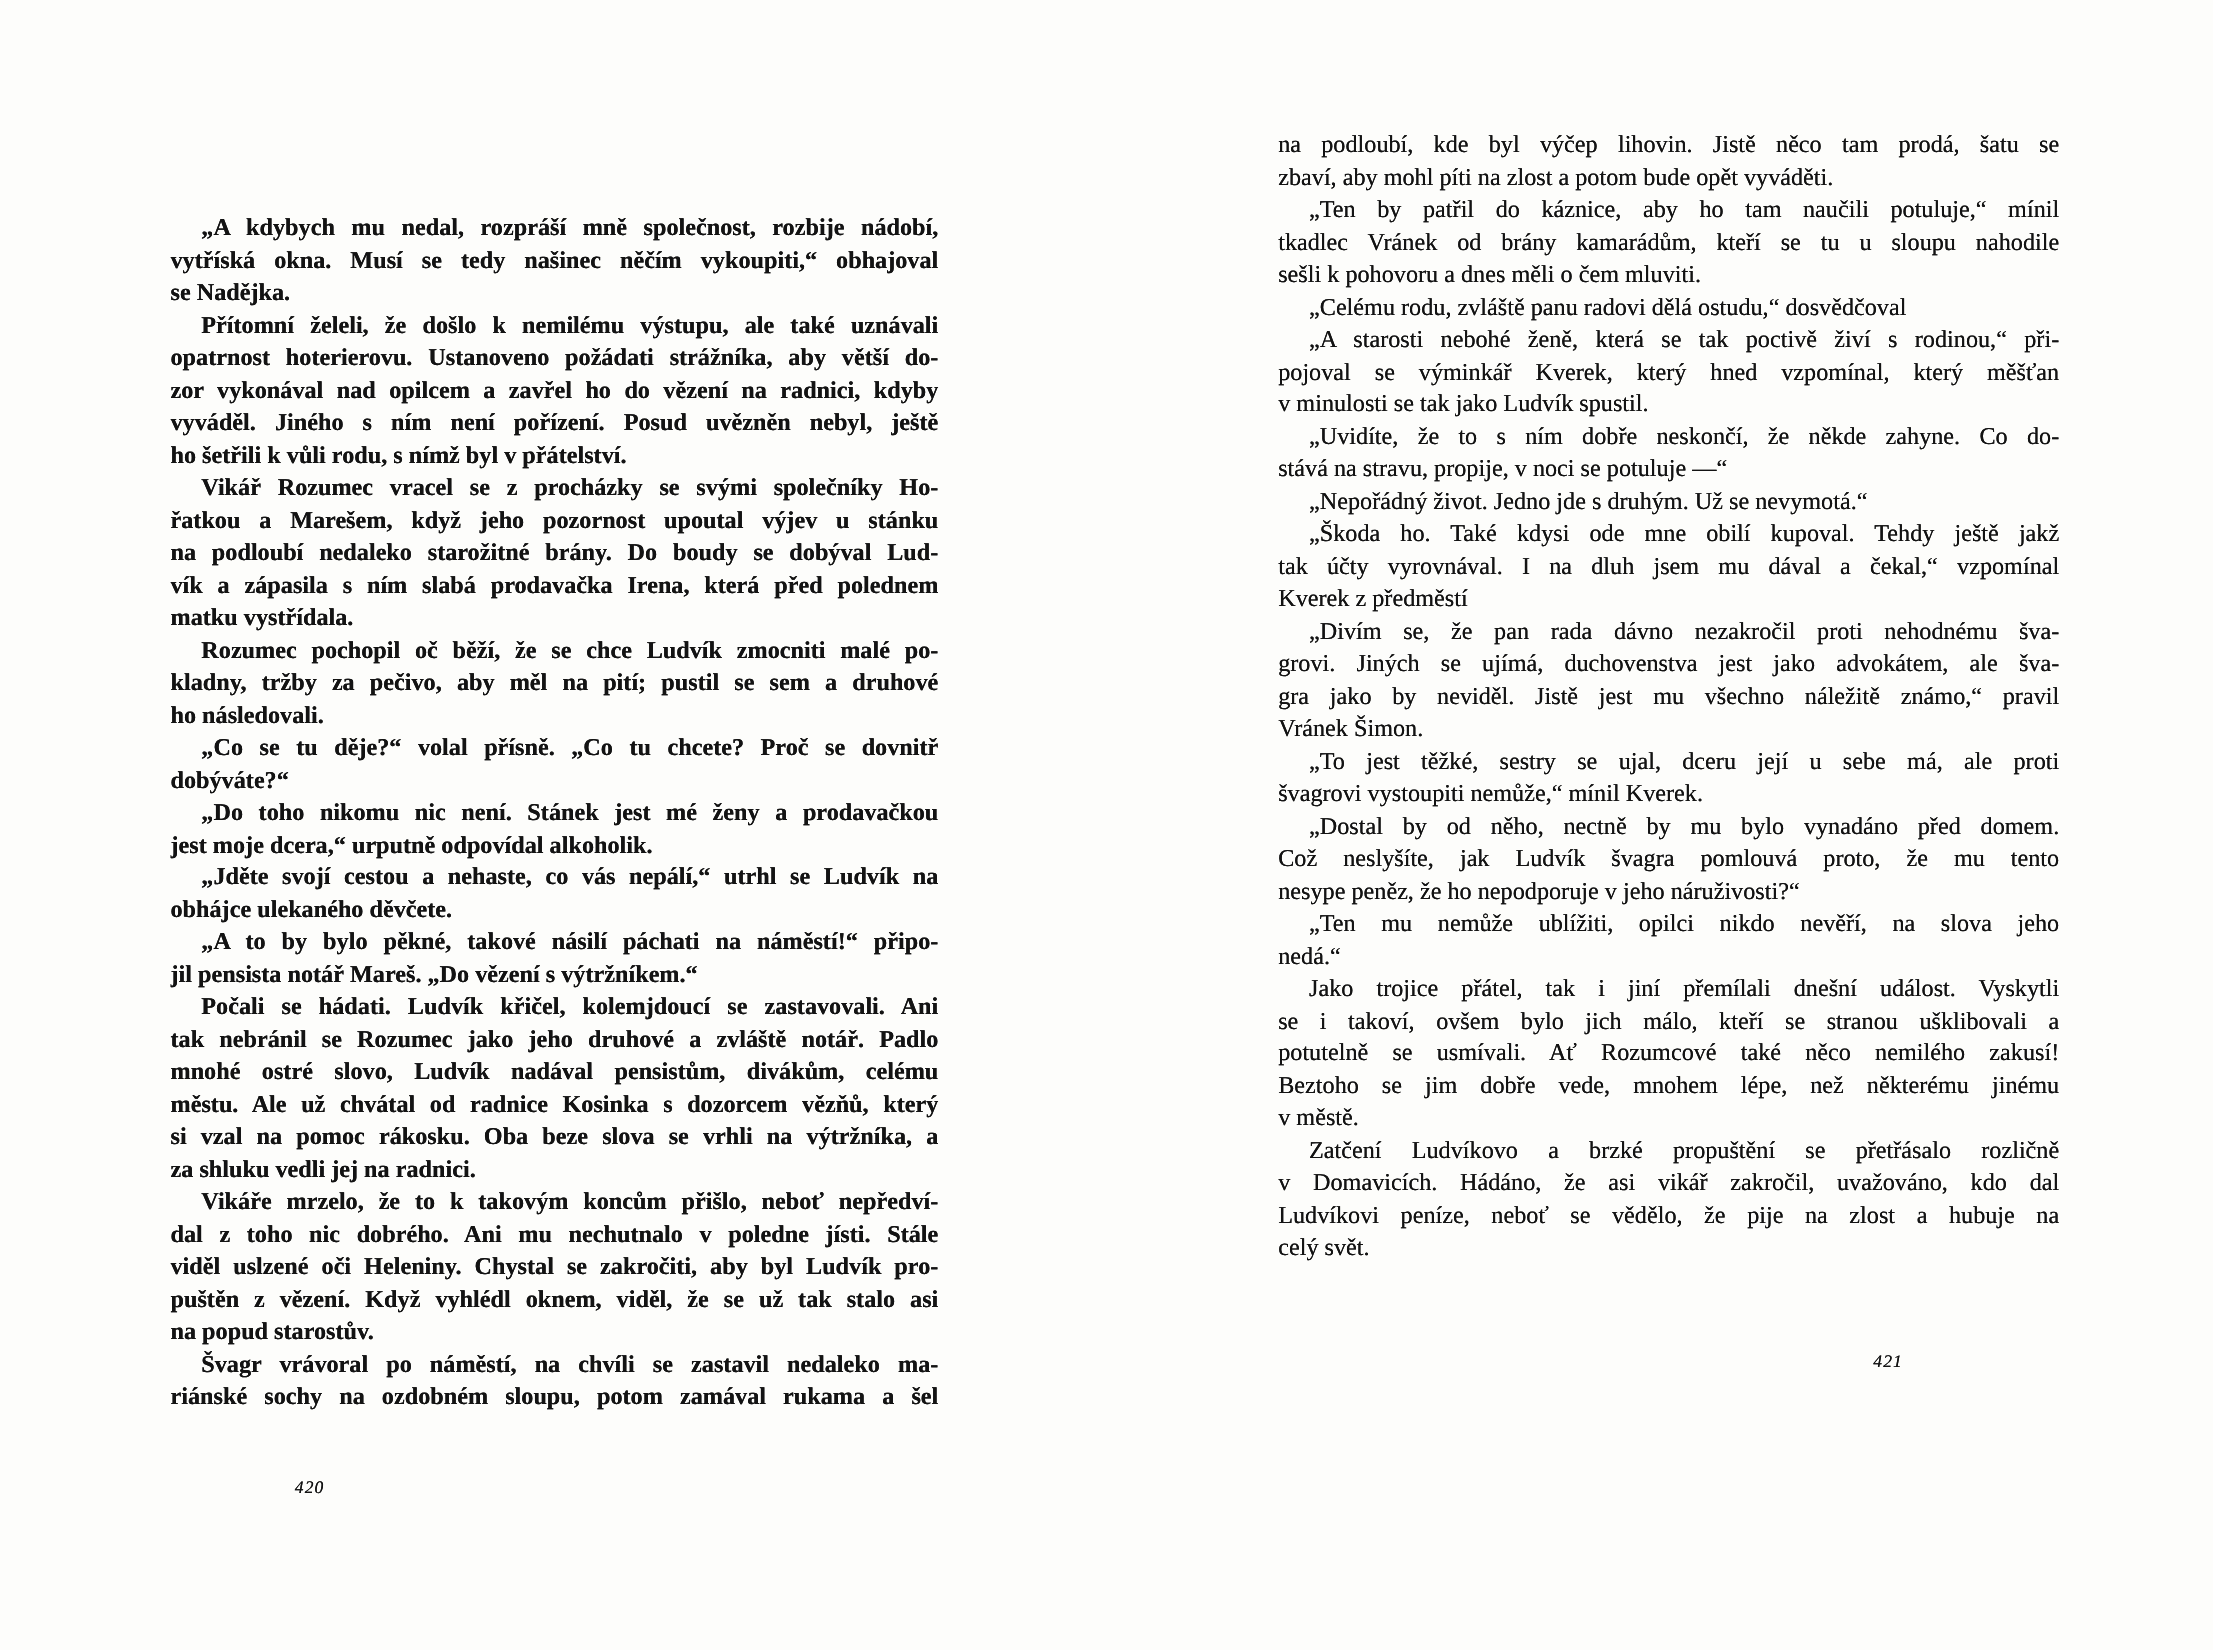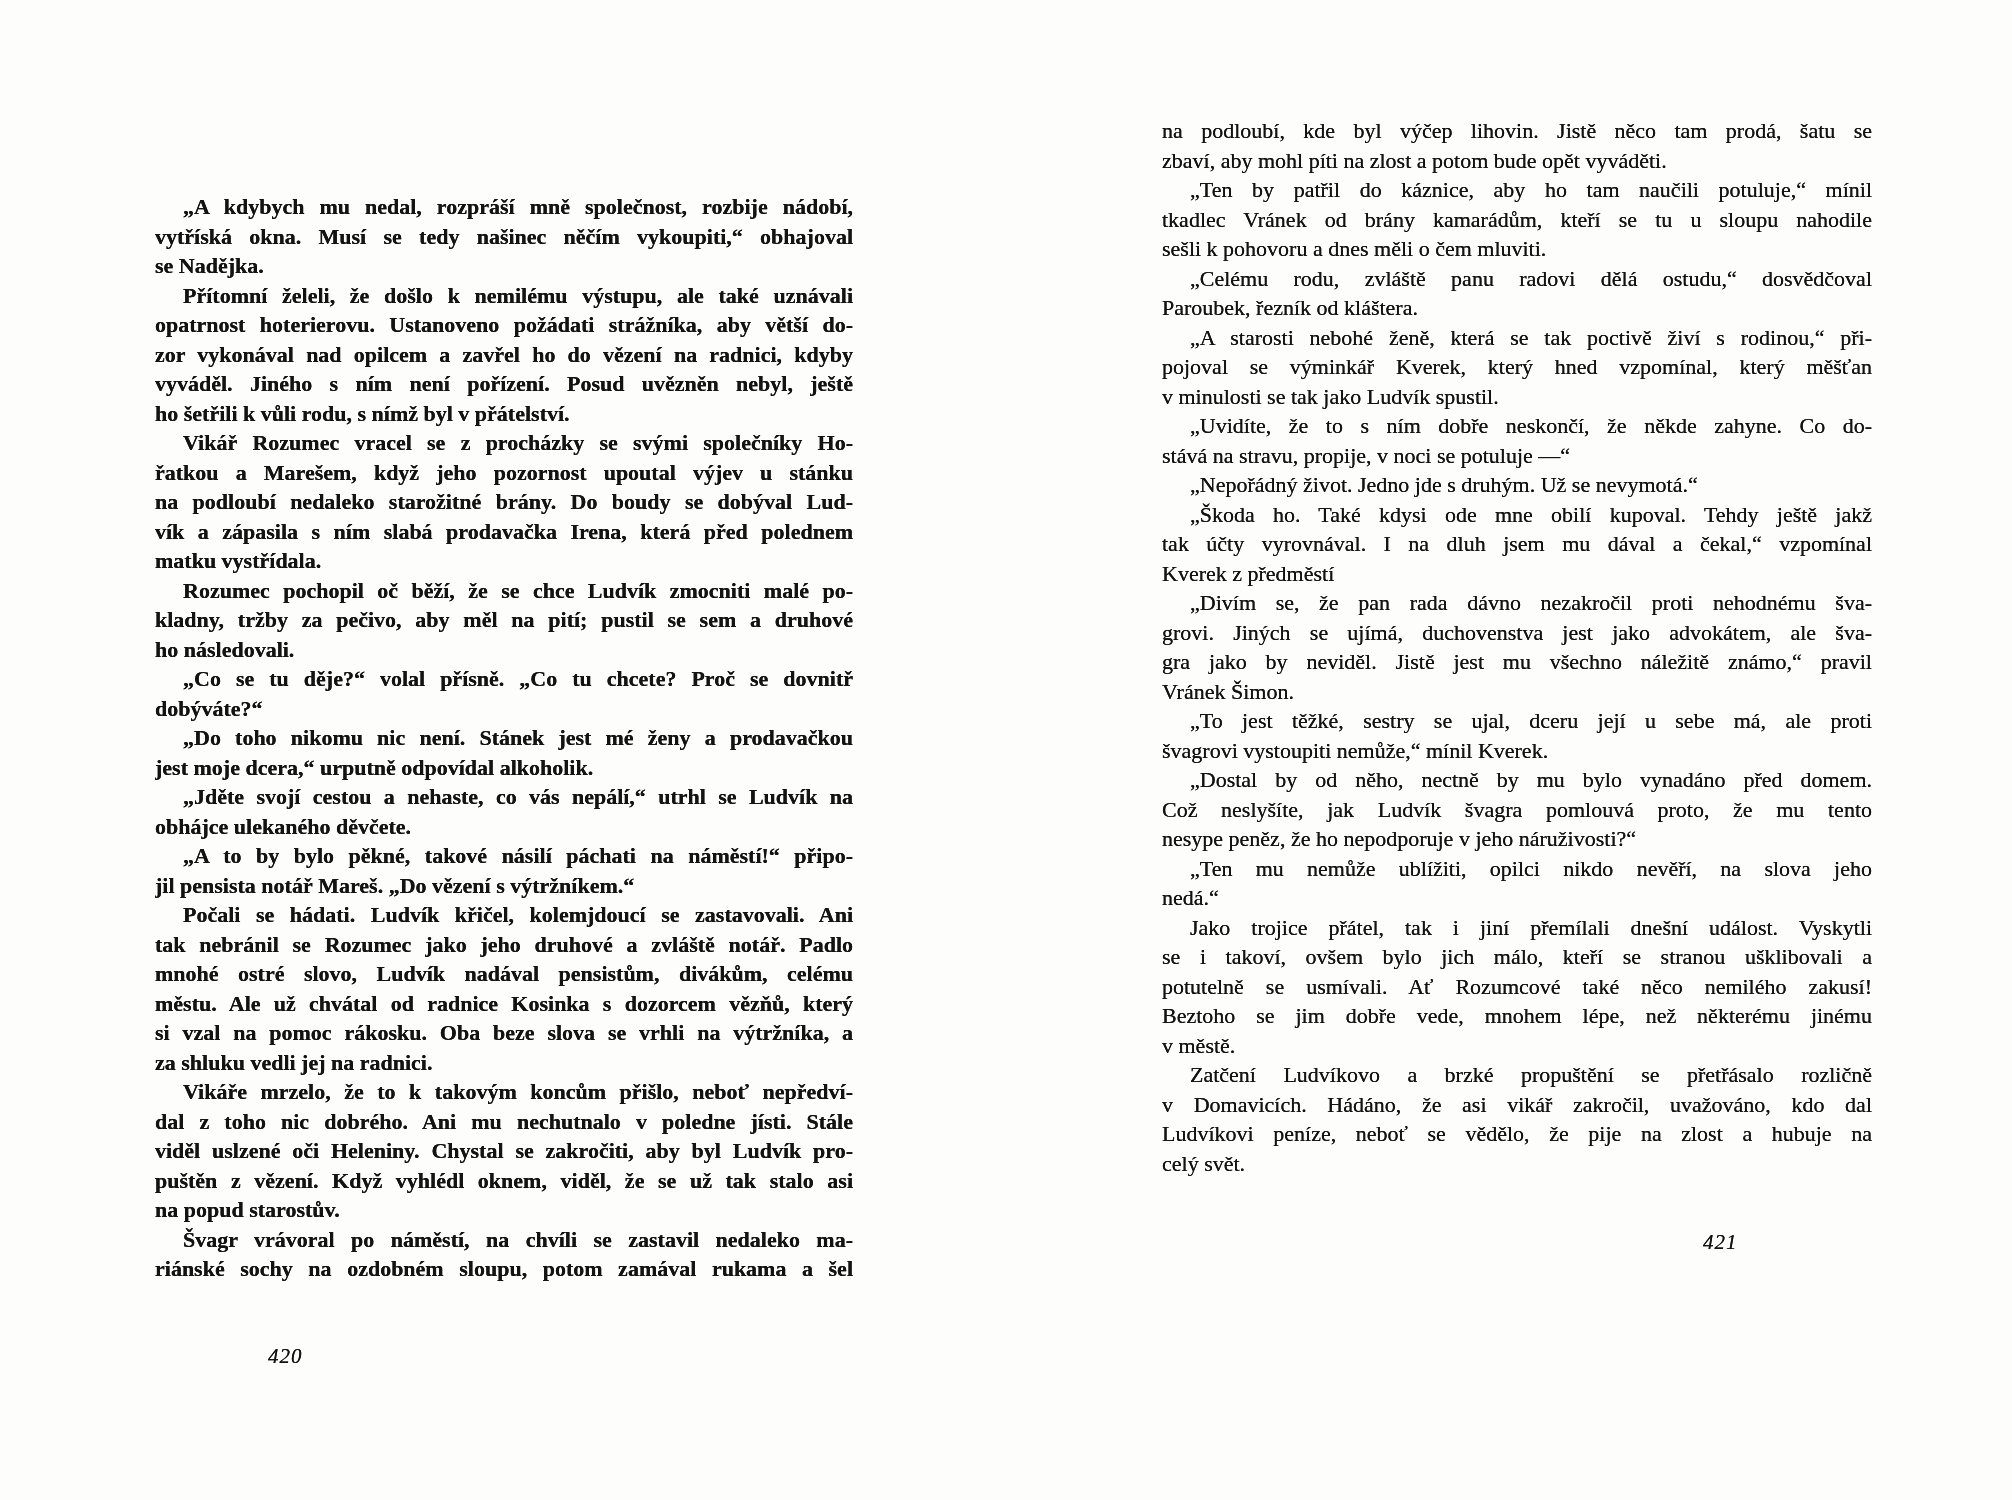--- a/index.html
+++ b/index.html
@@ -52,21 +52,21 @@
   
   .para:not(.cont) .line:last-child {
     text-align-last: left;
   }
   
   .para.indent .line:first-child {
     text-indent: 28px;
   }
   .page-number {
     position: absolute;
-    font-size: 21px;
+    font-size: 16px;
     font-style: italic;
     letter-spacing: 1px;
     text-shadow: 0 0 0.4px currentColor;
     text-align: right;
   }
   .page-number.pn-left {
     left: 268px;
     top: 1344px;
   }
   .page-number.pn-right {
@@ -148,21 +148,20 @@
         <div class="line">na podloubí, kde byl výčep lihovin. Jistě něco tam prodá, šatu se</div>
         <div class="line">zbaví, aby mohl píti na zlost a potom bude opět vyváděti.</div>
       </div>
       <div class="para indent">
         <div class="line">„Ten by patřil do káznice, aby ho tam naučili potuluje,“ mínil</div>
         <div class="line">tkadlec Vránek od brány kamarádům, kteří se tu u sloupu nahodile</div>
         <div class="line">sešli k pohovoru a dnes měli o čem mluviti.</div>
       </div>
       <div class="para indent">
         <div class="line">„Celému rodu, zvláště panu radovi dělá ostudu,“ dosvědčoval</div>
-        <div class="line">Paroubek, řezník od kláštera.</div>
       </div>
       <div class="para indent">
         <div class="line">„A starosti nebohé ženě, která se tak poctivě živí s rodinou,“ při-</div>
         <div class="line">pojoval se výminkář Kverek, který hned vzpomínal, který měšťan</div>
         <div class="line">v minulosti se tak jako Ludvík spustil.</div>
       </div>
       <div class="para indent">
         <div class="line">„Uvidíte, že to s ním dobře neskončí, že někde zahyne. Co do-</div>
         <div class="line">stává na stravu, propije, v noci se potuluje —“</div>
       </div>

